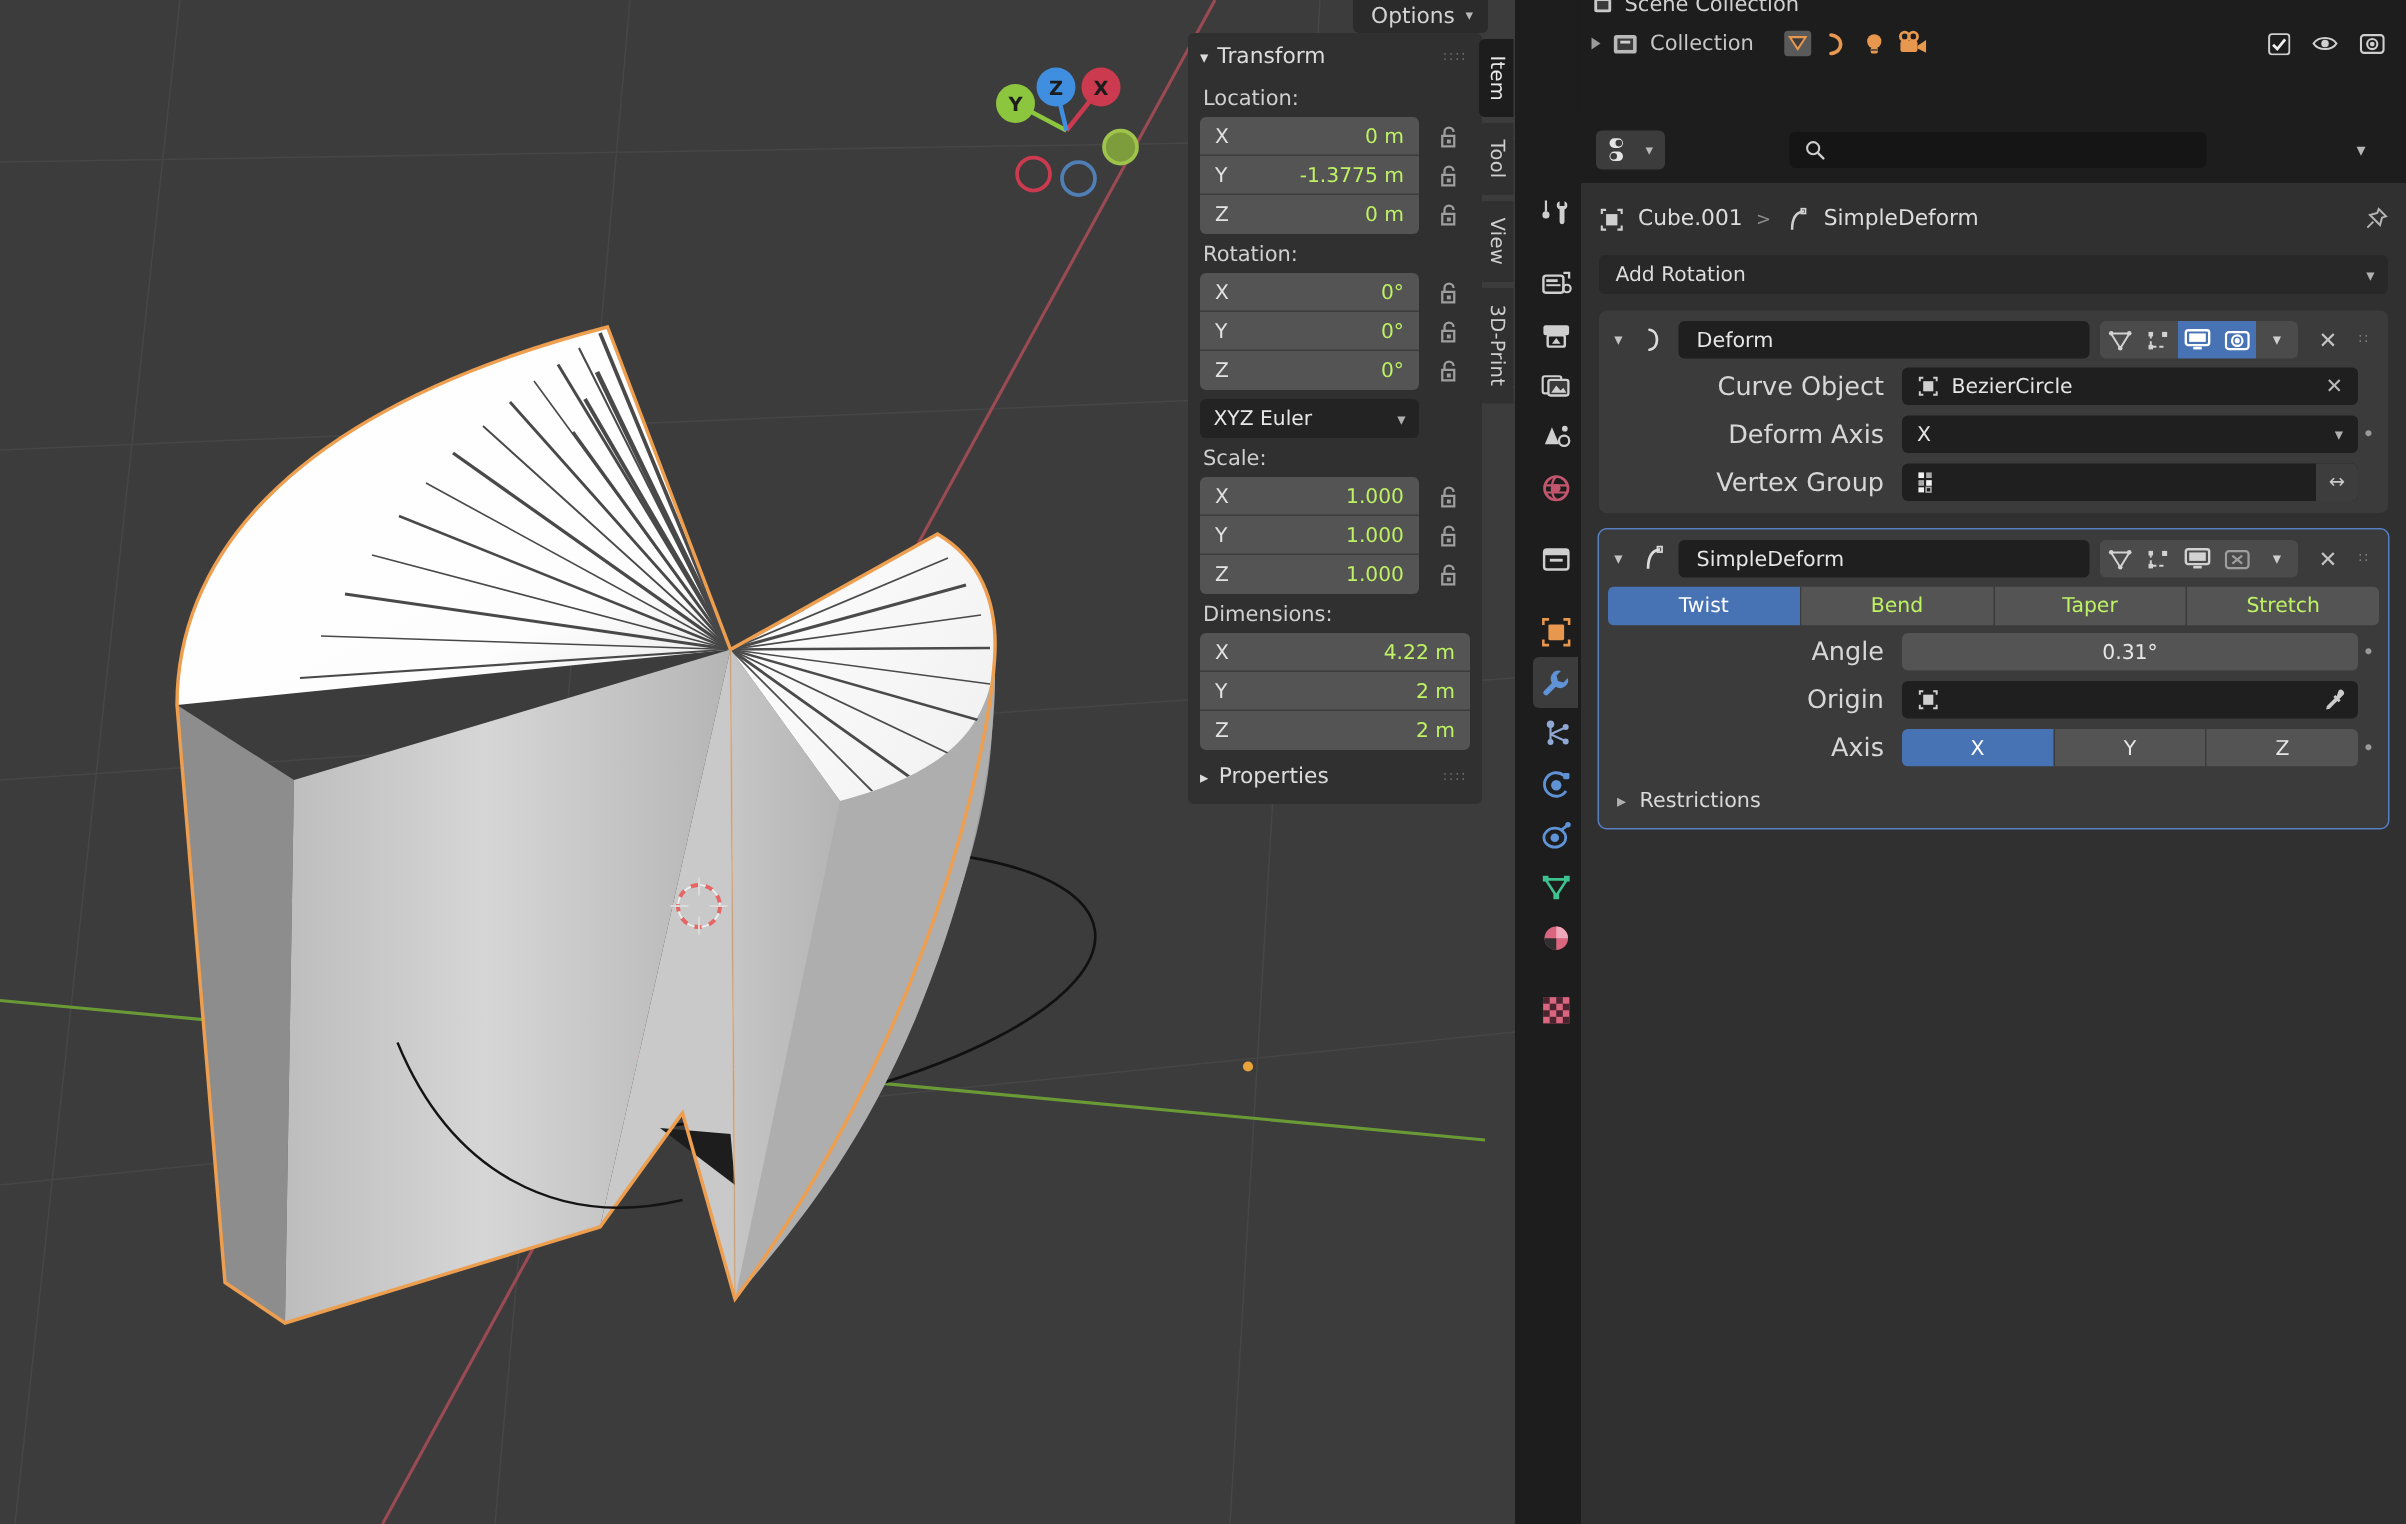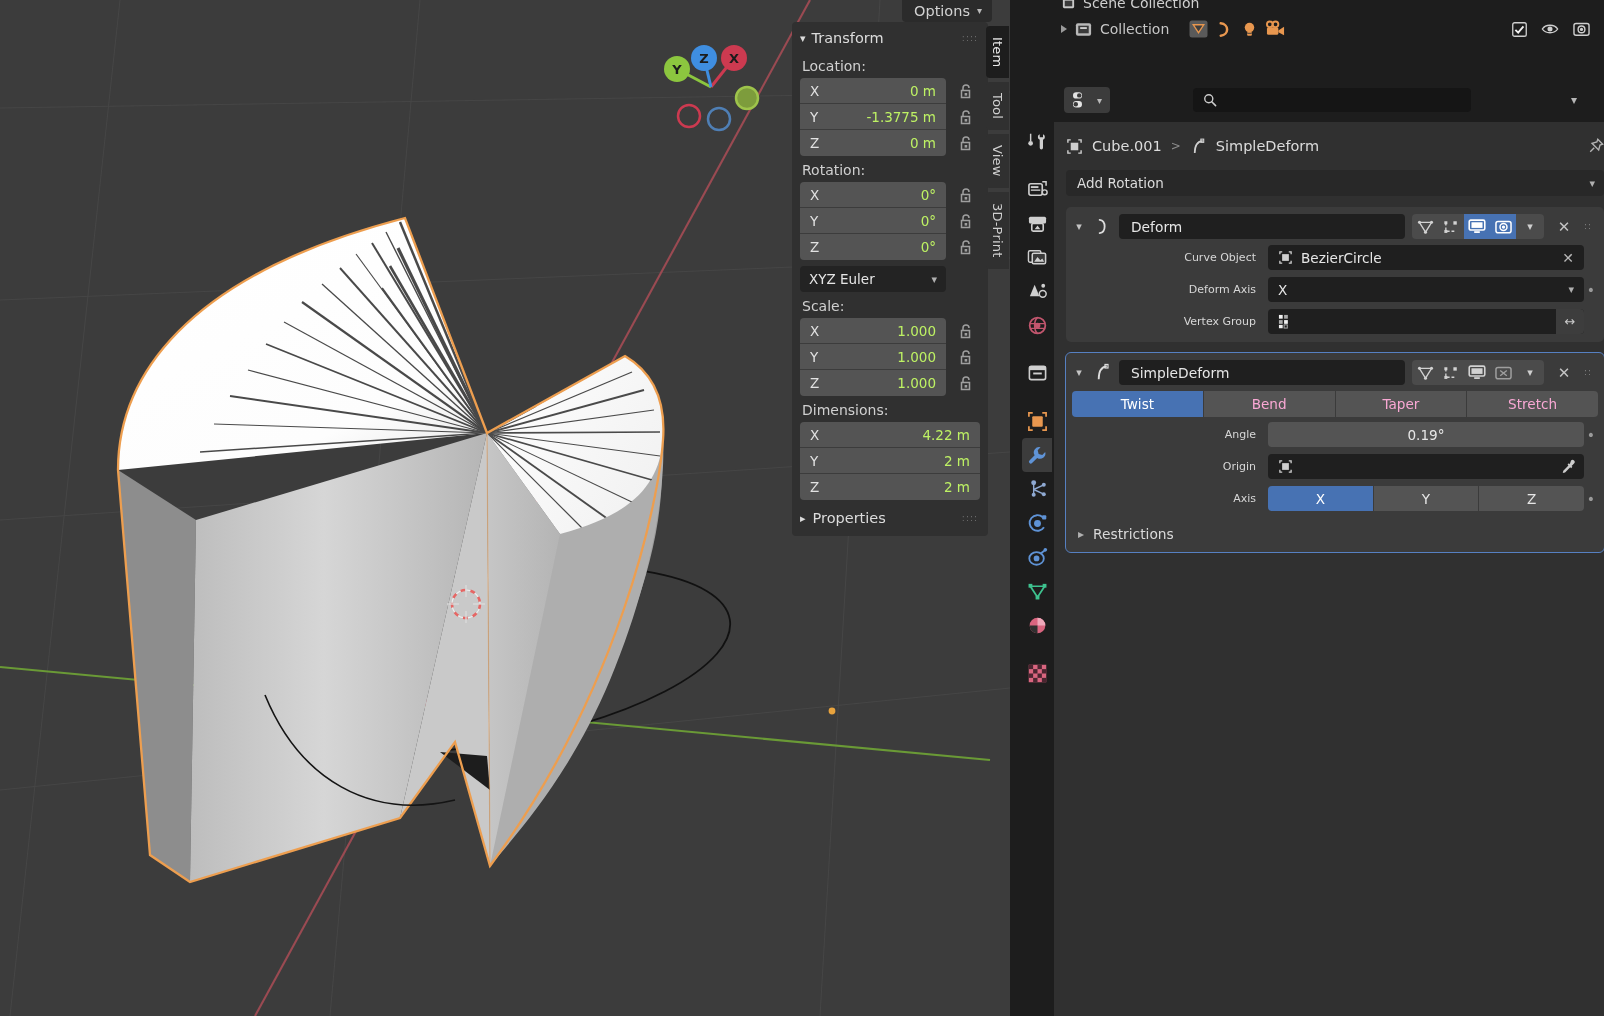--- a/index.html
+++ b/index.html
@@ -106,21 +106,21 @@
   #prop-tabs {
     position:absolute; left:0; top:0; width:34px; height:938px; background:#1d1d1d;
     padding-top: 46px; display:flex; flex-direction:column; align-items:center; gap:0px;
   }
   .ptab { width:30px; height:34px; display:flex; align-items:center; justify-content:center; border-radius:4px 0 0 4px;}
   .ptab.active { background:#3c3c3c; }
   .ptab.gap { margin-top: 14px; }
 
   #prop-body {
     position:absolute; left:34px; top:44px; right:0; bottom:0;
-    background:#303030; padding: 10px 0 0 12px; overflow:hidden;
+    background:#303030; padding: 10px 12px 0 12px; overflow:hidden;
   }
   #breadcrumb { display:flex; align-items:center; gap:9px; color:#dcdcdc; font-size:14.5px; height:28px;}
   #breadcrumb .sep { color:#8d8d8d; font-size:12px; }
   .pin { margin-left:auto; color:#b4b4b4; }
 
   #add-mod {
     margin-top: 10px; height: 26px; background:#282828; border-radius:4px;
     display:flex; align-items:center; padding:0 11px; color:#dcdcdc; font-size:13.5px;
     position:relative;
   }
@@ -139,38 +139,38 @@
     background:#4b4b4b;
   }
   .mod-ico:first-child { border-radius:4px 0 0 4px; }
   .mod-ico.on { background:#4772b3; }
   .mod-ico.dk { background:#4b4b4b; }
   .mod-ico.chev { background:#4b4b4b; border-radius:0 4px 4px 0; width:28px;}
   .mod-x { width:26px; display:flex; align-items:center; justify-content:center; color:#c4c4c4; font-size:15px;}
   .mod-grip { width:14px; color:#7e7e7e; font-size:9px; line-height:5px; letter-spacing:1px;}
 
   .mrow { display:flex; align-items:center; height:29px; margin-top:3px; }
-  .mrow .lbl { width:196px; text-align:right; padding-right:12px; color:#d7d7d7; font-size:11px;}
+  .mrow .lbl { width:196px; text-align:right; padding-right:12px; color:#d7d7d7; font-size:17px;}
   .mrow .fld {
     flex:1; height:25px; background:#1f1f1f; border-radius:4px; display:flex; align-items:center;
     padding:0 10px; color:#e6e6e6; font-size:13.6px; gap:8px; position:relative;
   }
   .mrow .fld.mid { background:#545454; justify-content:center;}
   .mrow .fld.sel-dk { background:#1f1f1f;}
   .mrow .dot { width:14px; text-align:center; color:#9a9a9a; font-size:14px; }
   .fld .x { position:absolute; right:10px; color:#b9b9b9; font-size:14px;}
   .fld .chv { position:absolute; right:10px; color:#b0b0b0; font-size:11px;}
   .fld .arrows { position:absolute; right:0; top:0; bottom:0; width:28px; background:#3d3d3d;
     border-radius:0 4px 4px 0; display:flex; align-items:center; justify-content:center; color:#c9c9c9; font-size:13px;}
   .fld .dropper { position:absolute; right:8px; color:#cccccc;}
 
   .segbar { display:flex; margin-top:5px; border-radius:4px; overflow:hidden; }
   .seg {
     flex:1; height:26px; display:flex; align-items:center; justify-content:center;
-    background:#545454; color:#f9a8d4; font-size:13.6px; border-right:1px solid #3b3b3b;
+    background:#545454; color:#bef264; font-size:13.6px; border-right:1px solid #3b3b3b;
   }
   .seg:last-child { border-right:none; }
   .seg.active { background:#4772b3; color:#ffffff; }
 
   .axisbar { display:flex; flex:1; border-radius:4px; overflow:hidden; }
   .axseg {
     flex:1; height:25px; display:flex; align-items:center; justify-content:center;
     background:#545454; color:#e6e6e6; font-size:13.6px; border-right:1px solid #3b3b3b;
   }
   .axseg:last-child{ border-right:none; }
@@ -901,21 +901,21 @@
         <div class="segbar">
           <div class="seg active">Twist</div>
           <div class="seg">Bend</div>
           <div class="seg">Taper</div>
           <div class="seg">Stretch</div>
         </div>
 
         <div class="mrow">
           <span class="lbl">Angle</span>
           <span class="fld mid">
-            <span>0.19°</span>
+            <span>0.31°</span>
           </span>
           <span class="dot">•</span>
         </div>
 
         <div class="mrow">
           <span class="lbl">Origin</span>
           <span class="fld sel-dk">
             <svg width="15" height="15" viewBox="0 0 16 16">
               <g stroke="#cfcfcf" stroke-width="1.4" fill="none">
                   <path d="M2 4.5 V2 H4.5"></path>

